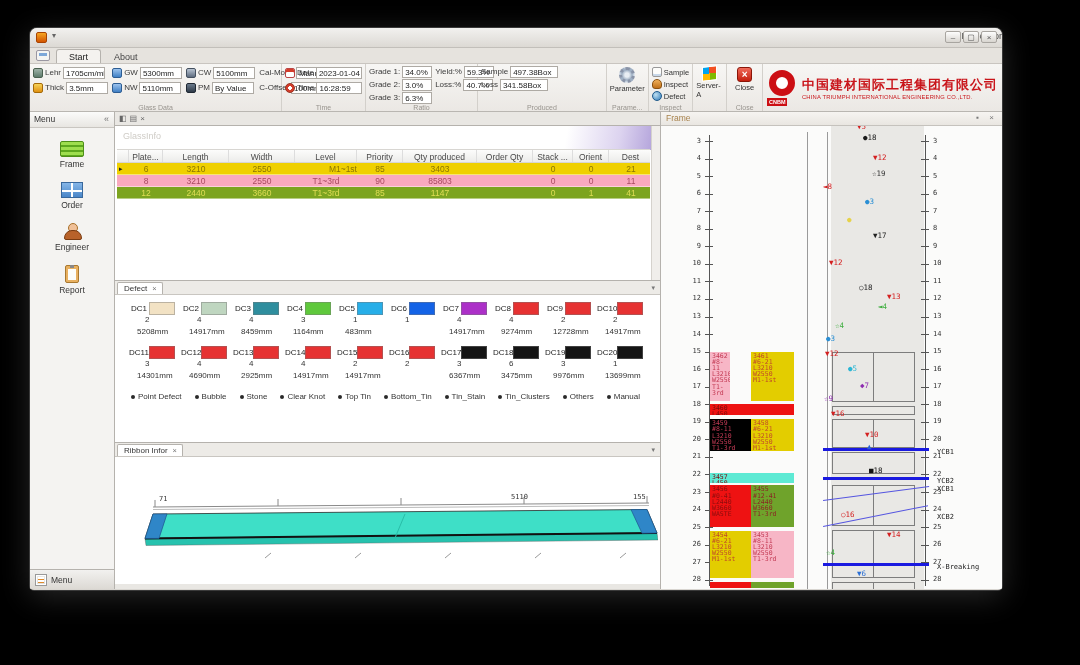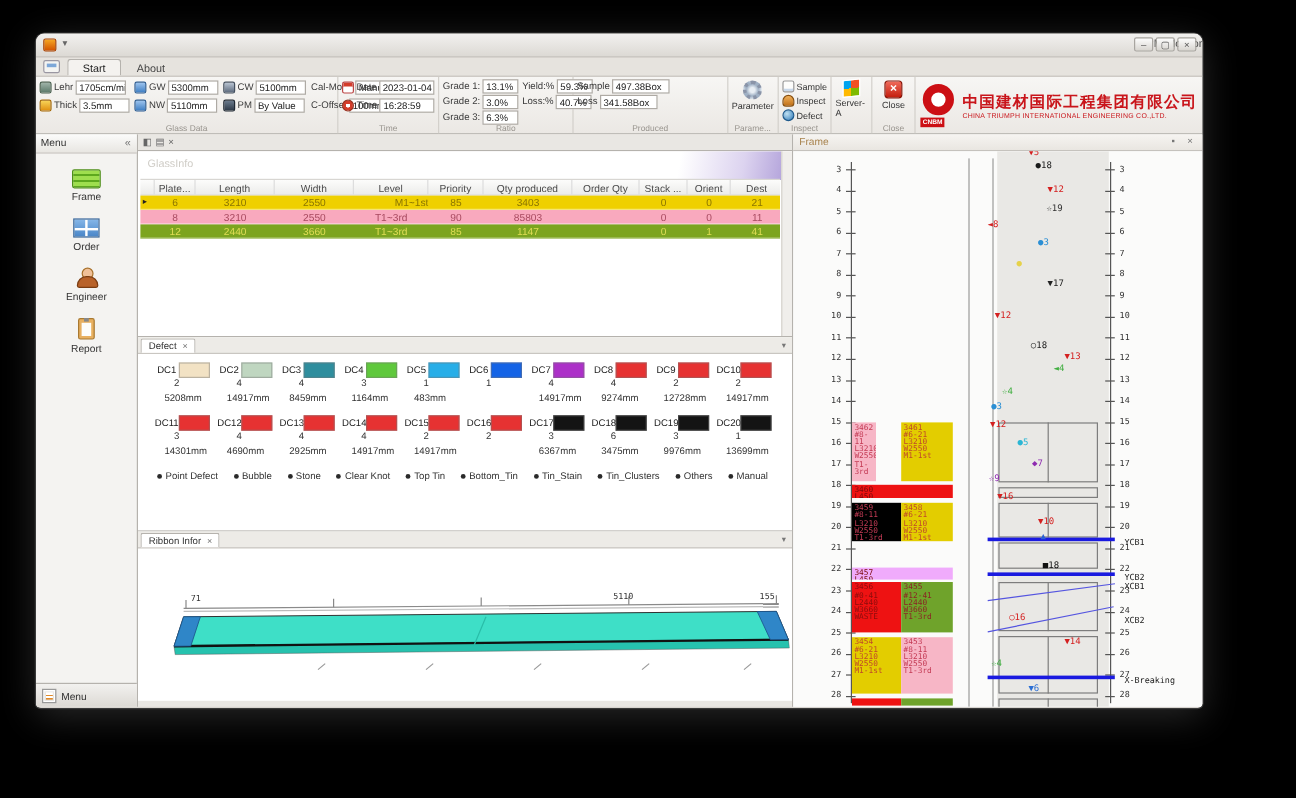--- a/index.html
+++ b/index.html
@@ -253,21 +253,21 @@
             </div>
           </div>
         </span>
       <div class="grpname">Time</div>
     </div>
     <div class="grp g-rt" style="width:112px">
       <span style="display:flex;gap:3px">
           <div class="fcol">
             <div class="fld">
               <div class="flbl">Grade 1:</div>
-              <div class="fval">13.1%</div>
+              <div class="fval">34.0%</div>
             </div>
             <div class="fld">
               <div class="flbl">Grade 2:</div>
               <div class="fval">3.0%</div>
             </div>
             <div class="fld">
               <div class="flbl">Grade 3:</div>
               <div class="fval">6.3%</div>
             </div>
           </div>
@@ -830,21 +830,21 @@
           <div class="blk" style="left: 49px; width: 41px; top: 293.168px; height: 31.59px; background: #000000; color: rgb(196, 59, 85);">3459
 #8-11
 L3210
 W2550
 T1-3rd</div>
           <div class="blk" style="left: 90px; width: 43px; top: 293.168px; height: 31.59px; background: rgb(227, 205, 0); color: rgb(192, 74, 40);">3458
 #6-21
 L3210
 W2550
 M1-1st</div>
-          <div class="blk" style="left: 49px; width: 84px; top: 346.695px; height: 10.53px; background: #f0abfc; color: rgb(122, 10, 10);">3457
+          <div class="blk" style="left: 49px; width: 84px; top: 346.695px; height: 10.53px; background: #5eead4; color: rgb(122, 10, 10);">3457
 L450</div>
           <div class="blk" style="left: 49px; width: 41px; top: 359.331px; height: 41.769px; background: rgb(238, 18, 18); color: rgb(138, 13, 13);">3456
 #0-41
 L2440
 W3660
 WASTE</div>
           <div class="blk" style="left: 90px; width: 43px; top: 359.331px; height: 41.769px; background: rgb(111, 163, 43); color: rgb(138, 36, 36);">3455
 #12-41
 L2440
 W3660

